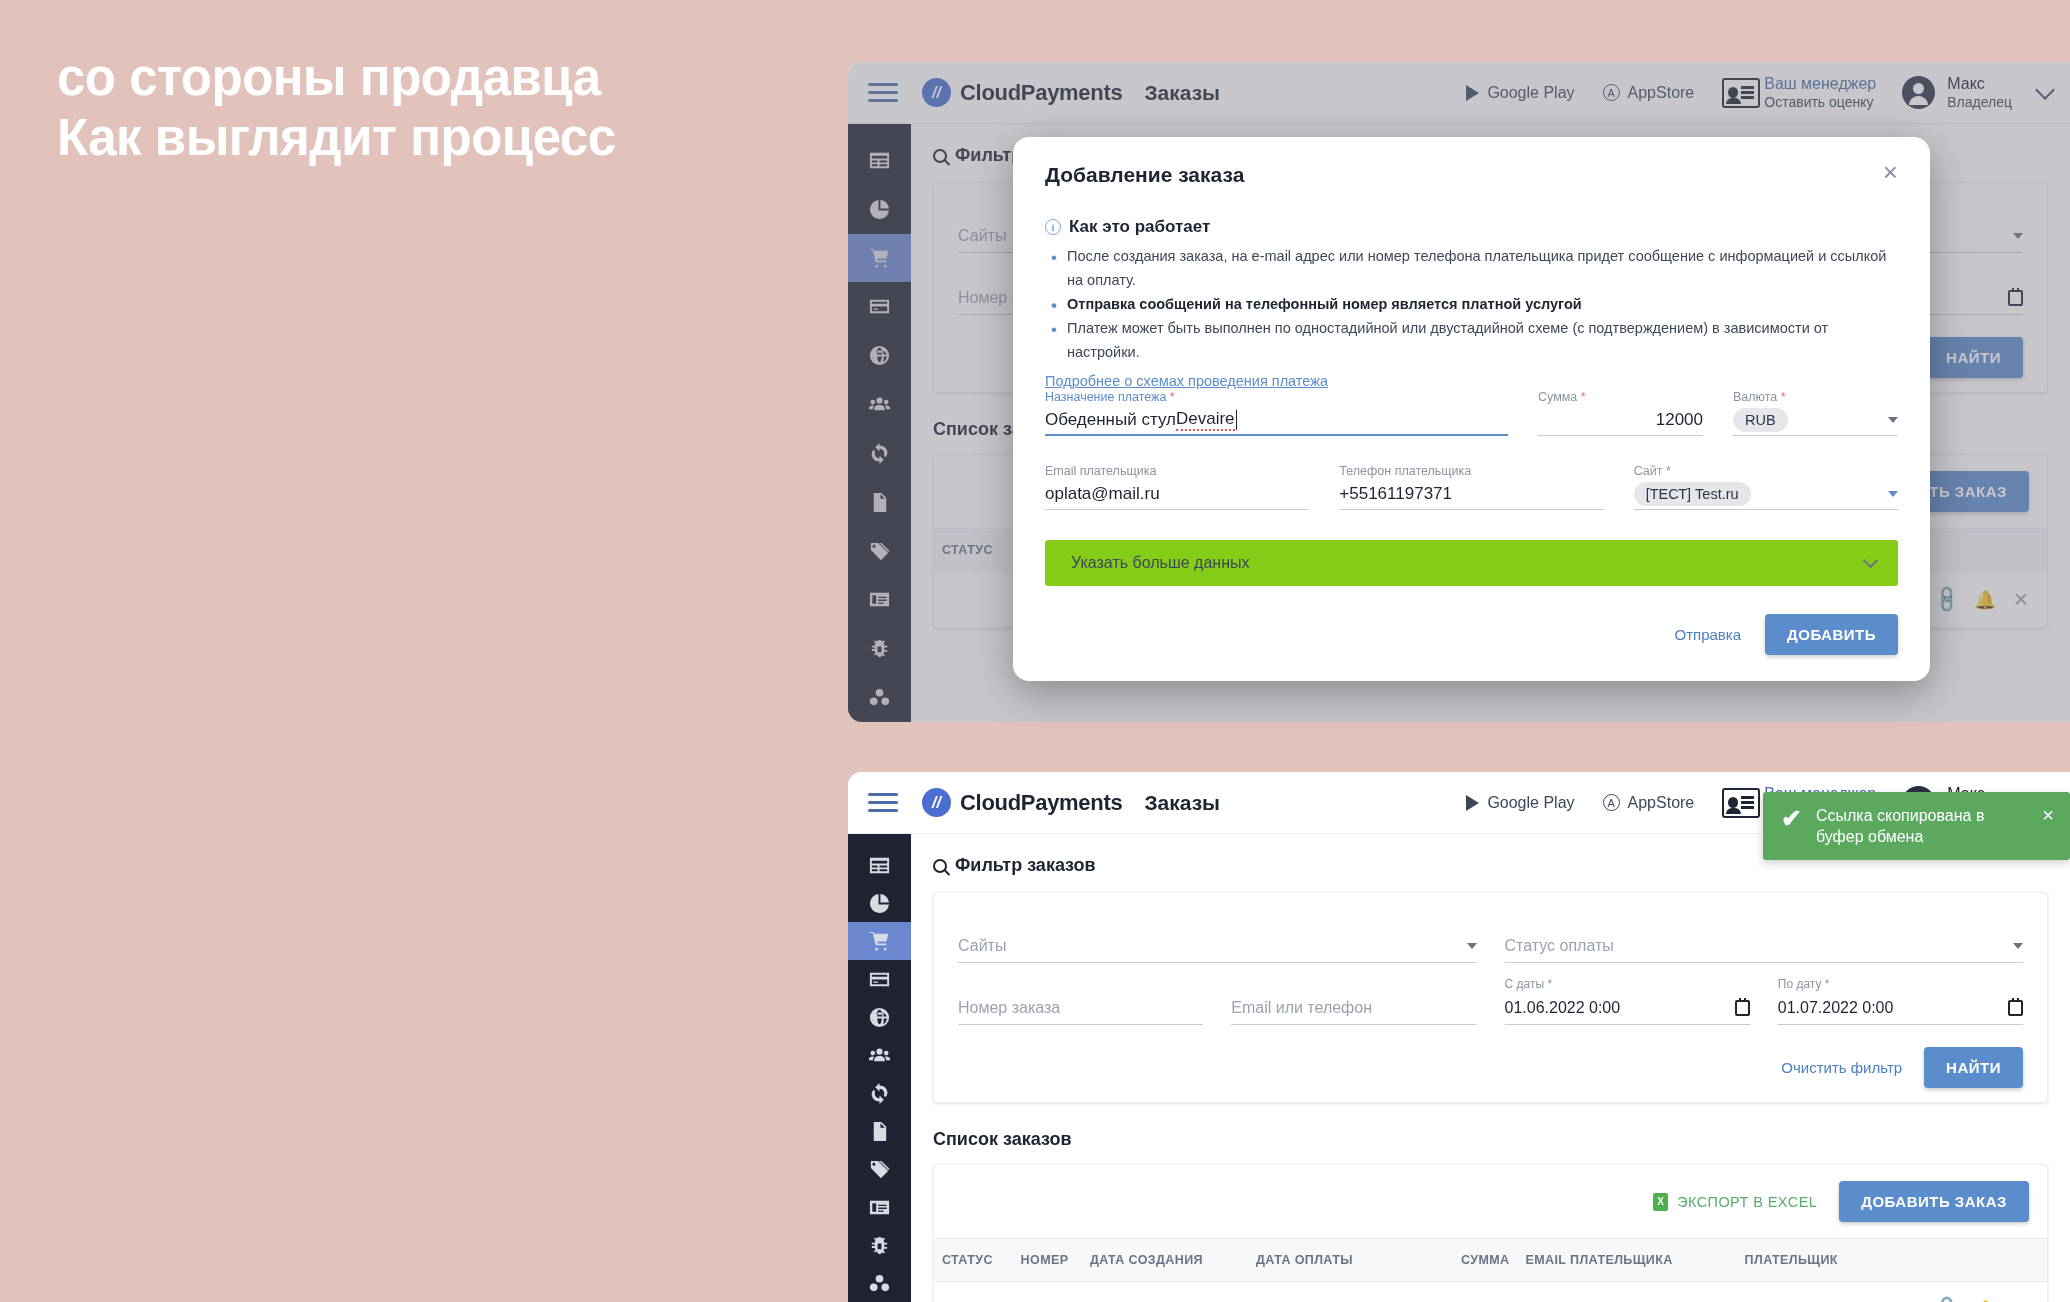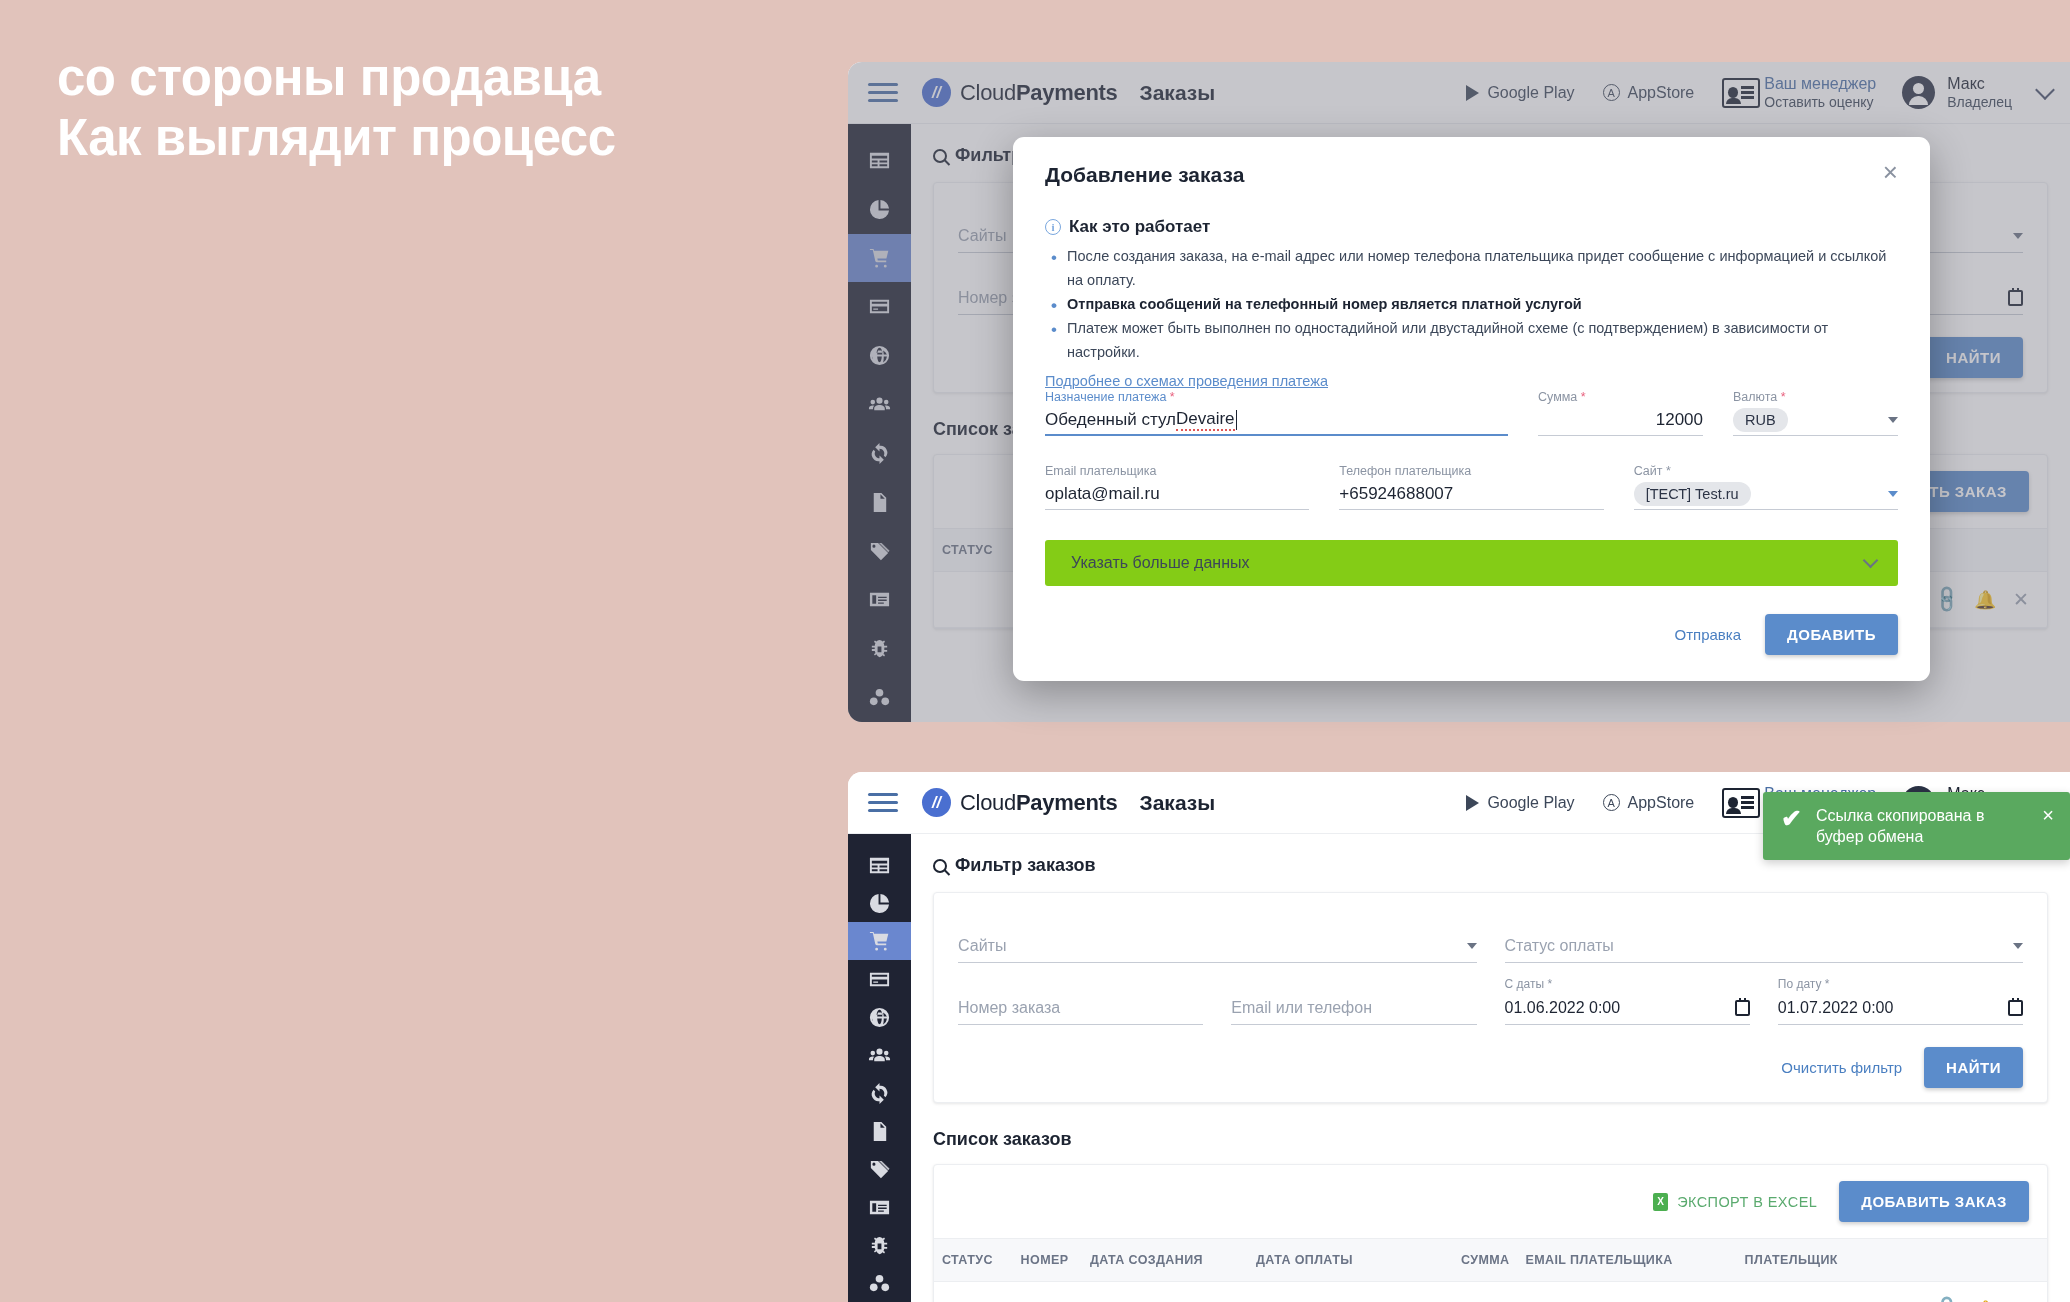--- a/index.html
+++ b/index.html
@@ -44,21 +44,21 @@
 
   .brand { display:flex; align-items:center; gap:9px; }
   .brand-logo {
     width: 29px; height: 29px; border-radius: 50%;
     background: #4a6fd0;
     display:flex; align-items:center; justify-content:center;
     color:#fff; font-size: 16px; font-weight:bold; font-style: italic;
     line-height:1;
   }
   .brand-text { font-size: 22px; color:#1d2432; letter-spacing:-0.3px; }
-  .brand-text b { font-weight: normal; margin-top: 24px; }
+  .brand-text b { font-weight: bold; margin-top: 24px; }
   .brand-text span { font-weight: bold; text-align: right; }
   .page-section-title { font-size: 21px; font-weight: bold; color:#1d2432; margin-left: 22px; }
 
   .topbar-spacer { flex: 1; }
   .store-link { display:flex; align-items:center; gap:8px; font-size:16px; color:#3c4759; margin-right: 28px; }
   .gplay-icon { width:0;height:0;border-left:13px solid #3c4759;border-top:8px solid transparent;border-bottom:8px solid transparent; }
   .appstore-icon { width:17px;height:17px;border:1.6px solid #3c4759;border-radius:50%;font-size:11px;display:flex;align-items:center;justify-content:center;color:#3c4759;}
 
   .manager-block { display:flex; align-items:center; gap:4px; margin-right: 26px; }
   .id-card {
@@ -163,21 +163,21 @@
 
   
   .dim {
     position:absolute; inset:0; background: rgba(120,120,130,.42);
     pointer-events:none;
   }
 
   
   .modal {
     position:absolute; left: 1013px; top: 137px; width: 917px;
-    background:#fff; border-radius:11px;
+    background:#fff; border-radius:16px;
     box-shadow: 0 12px 40px rgba(0,0,0,.30);
     padding: 26px 32px 0 32px;
   }
   .modal-head { display:flex; justify-content:space-between; align-items:flex-start; }
   .modal-title { font-size:21px; font-weight:bold; color:#1d2432; }
   .modal-close { font-size:26px; color:#8a92a0; cursor:pointer; line-height:.7; }
 
   .howto { margin-top: 30px; }
   .howto-head { display:flex; align-items:center; gap:8px; font-size:17px; font-weight:bold; color:#1d2432; }
   .info-ico {
@@ -525,21 +525,21 @@
       <div class="mrow">
         <div class="mfield" style="flex:1;">
           <div class="mlabel">Email плательщика</div>
           <div class="mval mline">
               <span>oplata@mail.ru</span>
             </div>
         </div>
         <div class="mfield" style="flex:1;">
           <div class="mlabel">Телефон плательщика</div>
           <div class="mval mline">
-              <span>+65924688007</span>
+              <span>+55161197371</span>
             </div>
         </div>
         <div class="mfield" style="flex:1;">
           <div class="mlabel"><span>Сайт</span> <span>*</span></div>
           <div class="mval mline" style="justify-content:space-between;">
             <span class="chip">[ТЕСТ] Test.ru</span>
             <span class="caret" style="border-top-color:#5b8ccb;"></span>
           </div>
         </div>
       </div>

